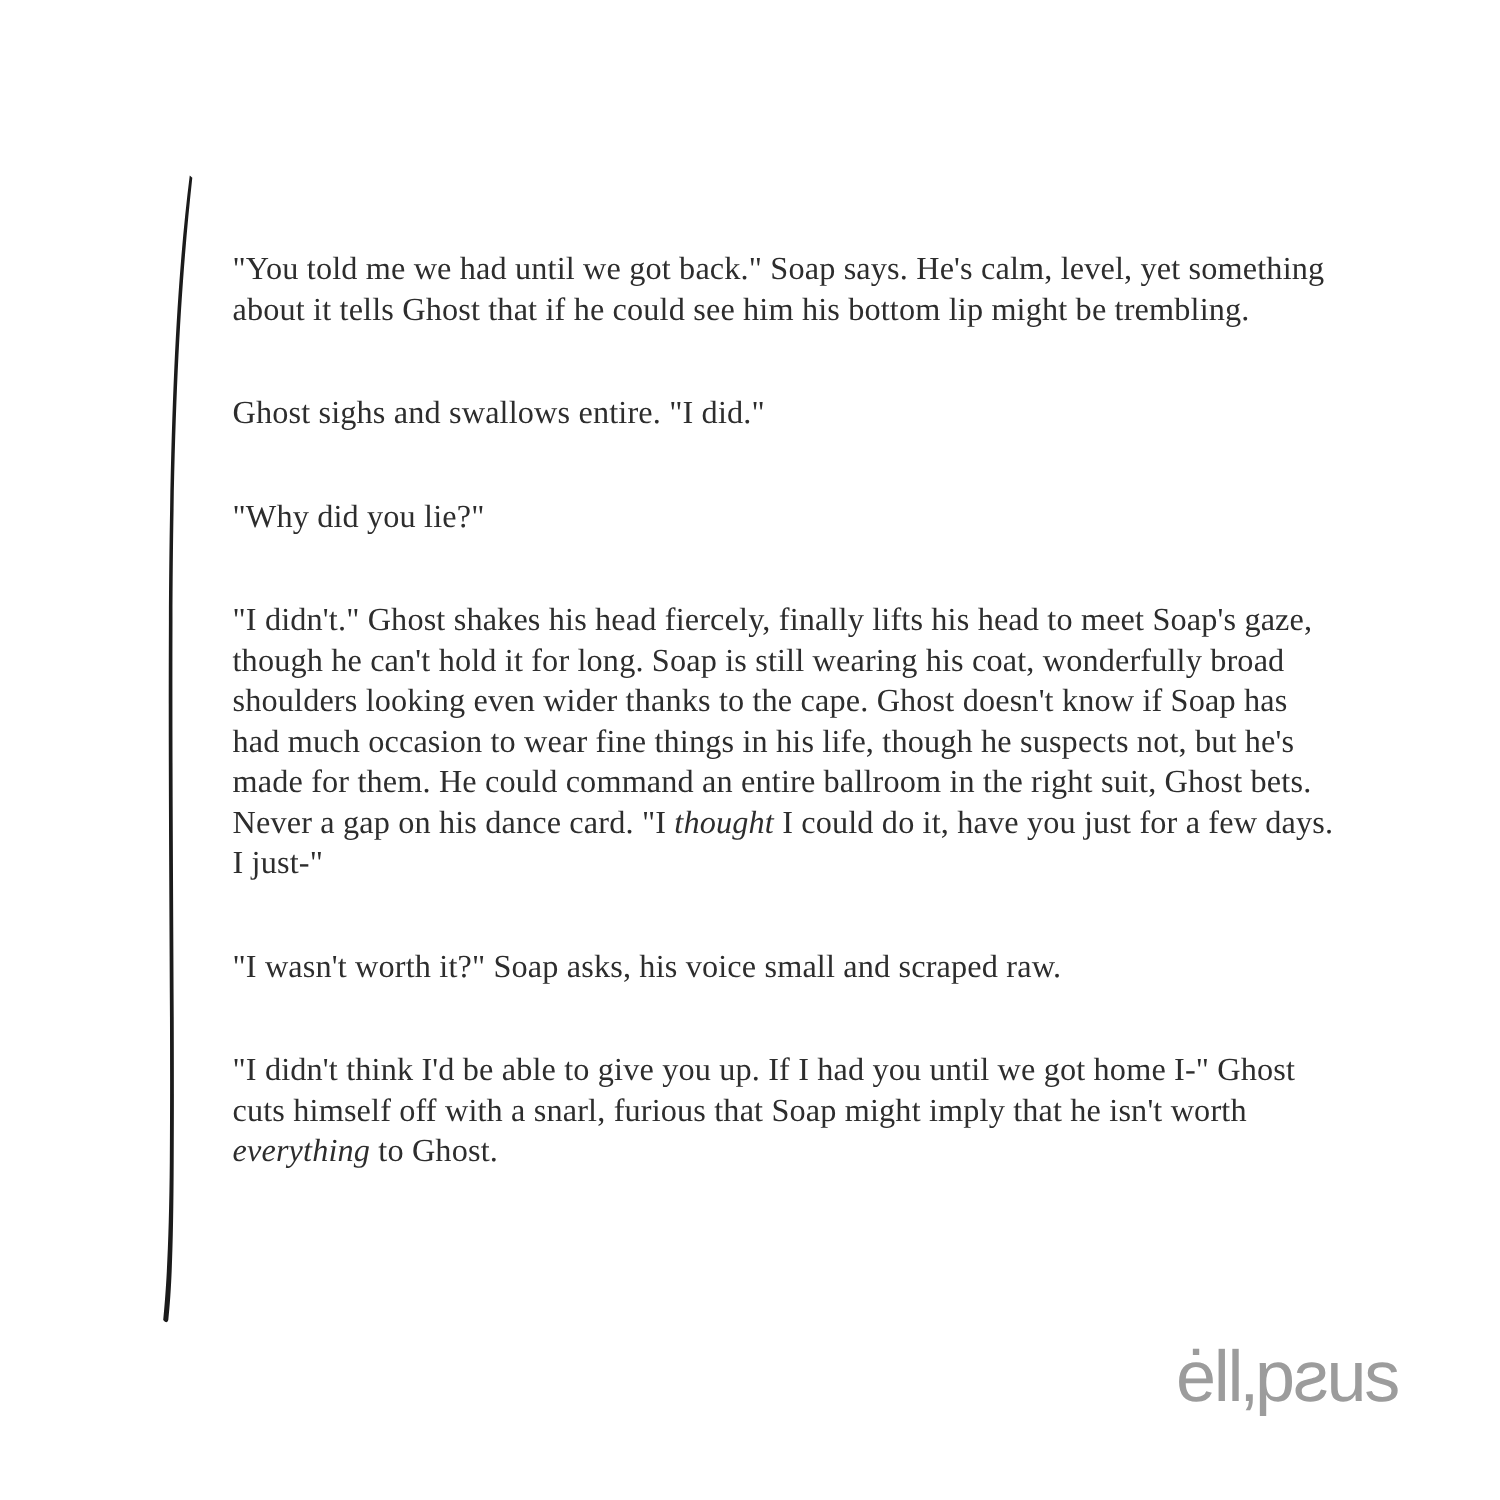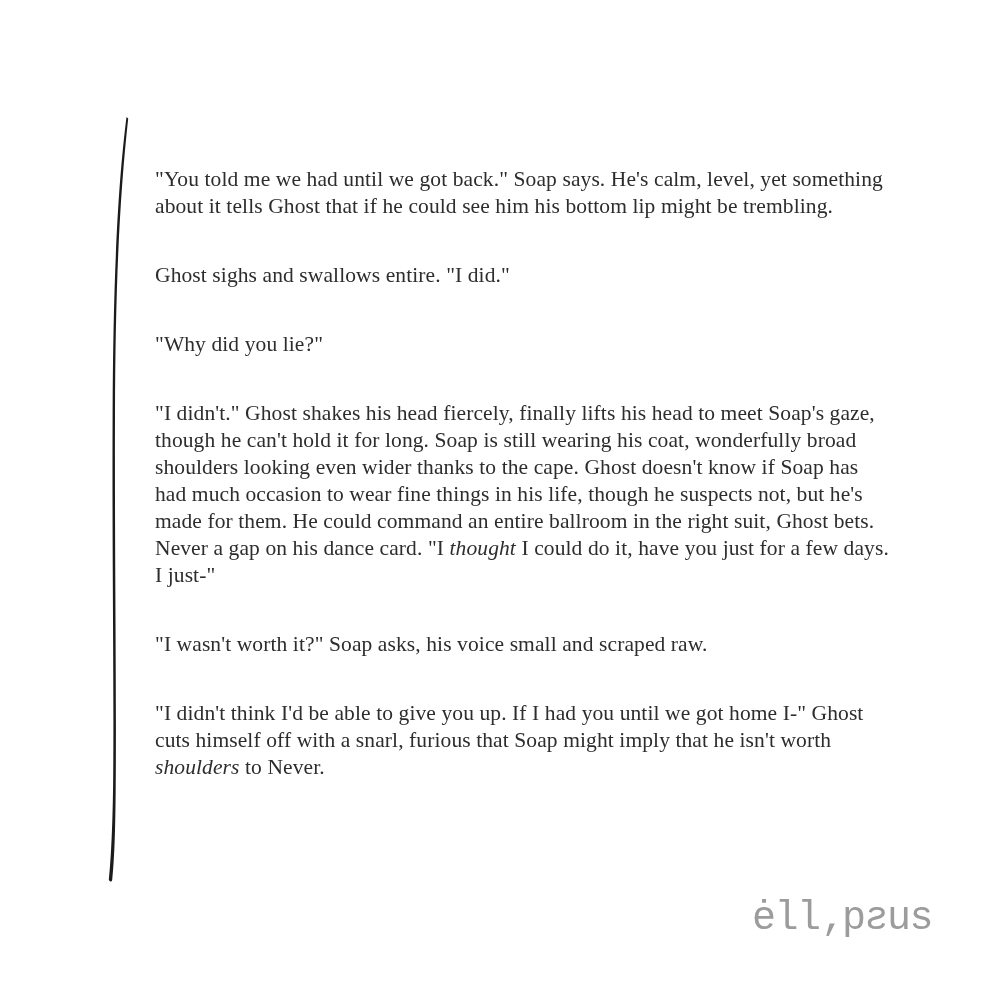--- a/index.html
+++ b/index.html
@@ -38,24 +38,24 @@
   .text-block p {
     margin: 0 0 42px 0;
   }
   .text-block em {
   }
   .logo {
     position: absolute;
     top: 895px;
     right: 68px;
     color: #9c9c9c;
-    font-size: 40px;
+    font-size: 48px;
     line-height: 48px;
     letter-spacing: -1.5px;
-    font-family: Liberation Mono, monospace;
+    font-family: Liberation Sans, sans-serif;
     user-select: none;
   }
 </style>
 </head>
 <body>
 
 <div class="card">
 
   <svg class="stroke-svg" viewBox="0 0 40 775" xmlns="http://www.w3.org/2000/svg" aria-hidden="true">
     <path d="M28.5 3
@@ -67,18 +67,18 @@
              C 18.4 560, 16.6 440, 17 300
              C 17.4 165, 22 80, 30.2 4.5 Z" fill="#1b1b1b"></path>
   </svg>
 
   <div class="text-block">
       <p><span>"You told me we had until we got back." Soap says. He's calm, level, yet something about it tells Ghost that if he could see him his bottom lip might be trembling.</span></p>
       <p><span>Ghost sighs and swallows entire. "I did."</span></p>
       <p><span>"Why did you lie?"</span></p>
       <p><span>"I didn't." Ghost shakes his head fiercely, finally lifts his head to meet Soap's gaze, though he can't hold it for long. Soap is still wearing his coat, wonderfully broad shoulders looking even wider thanks to the cape. Ghost doesn't know if Soap has had much occasion to wear fine things in his life, though he suspects not, but he's made for them. He could command an entire ballroom in the right suit, Ghost bets. Never a gap on his dance card. "I </span><em>thought</em><span> I could do it, have you just for a few days. I just-"</span></p>
       <p><span>"I wasn't worth it?" Soap asks, his voice small and scraped raw.</span></p>
-      <p><span>"I didn't think I'd be able to give you up. If I had you until we got home I-" Ghost cuts himself off with a snarl, furious that Soap might imply that he isn't worth </span><em>shoulders</em><span> to Never.</span></p>
+      <p><span>"I didn't think I'd be able to give you up. If I had you until we got home I-" Ghost cuts himself off with a snarl, furious that Soap might imply that he isn't worth </span><em>everything</em><span> to Ghost.</span></p>
     </div>
 
   <div class="logo" aria-label="ellipsus">ėll‚pƨus</div>
 
 </div>
 
 </body></html>

